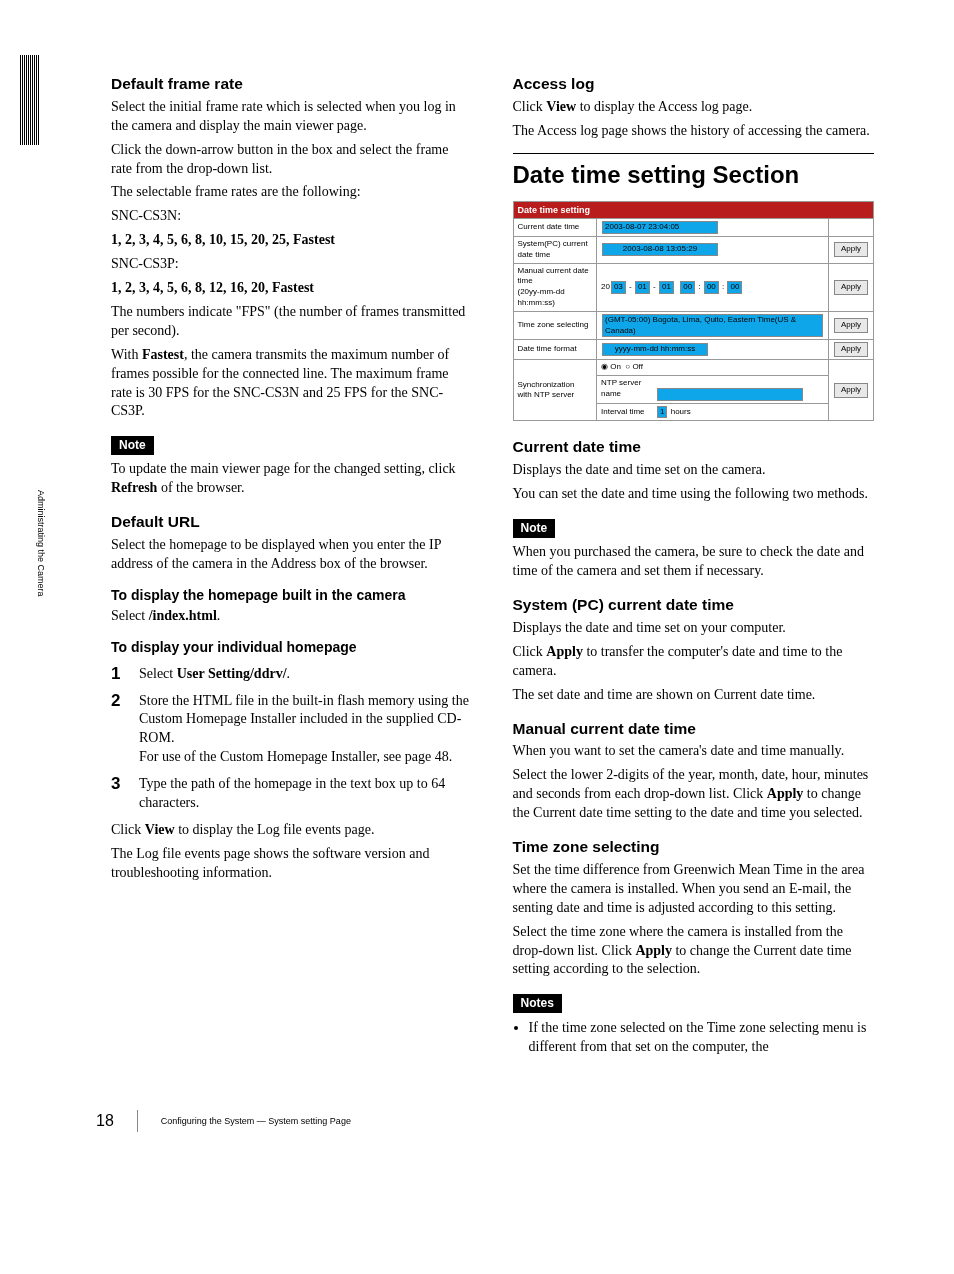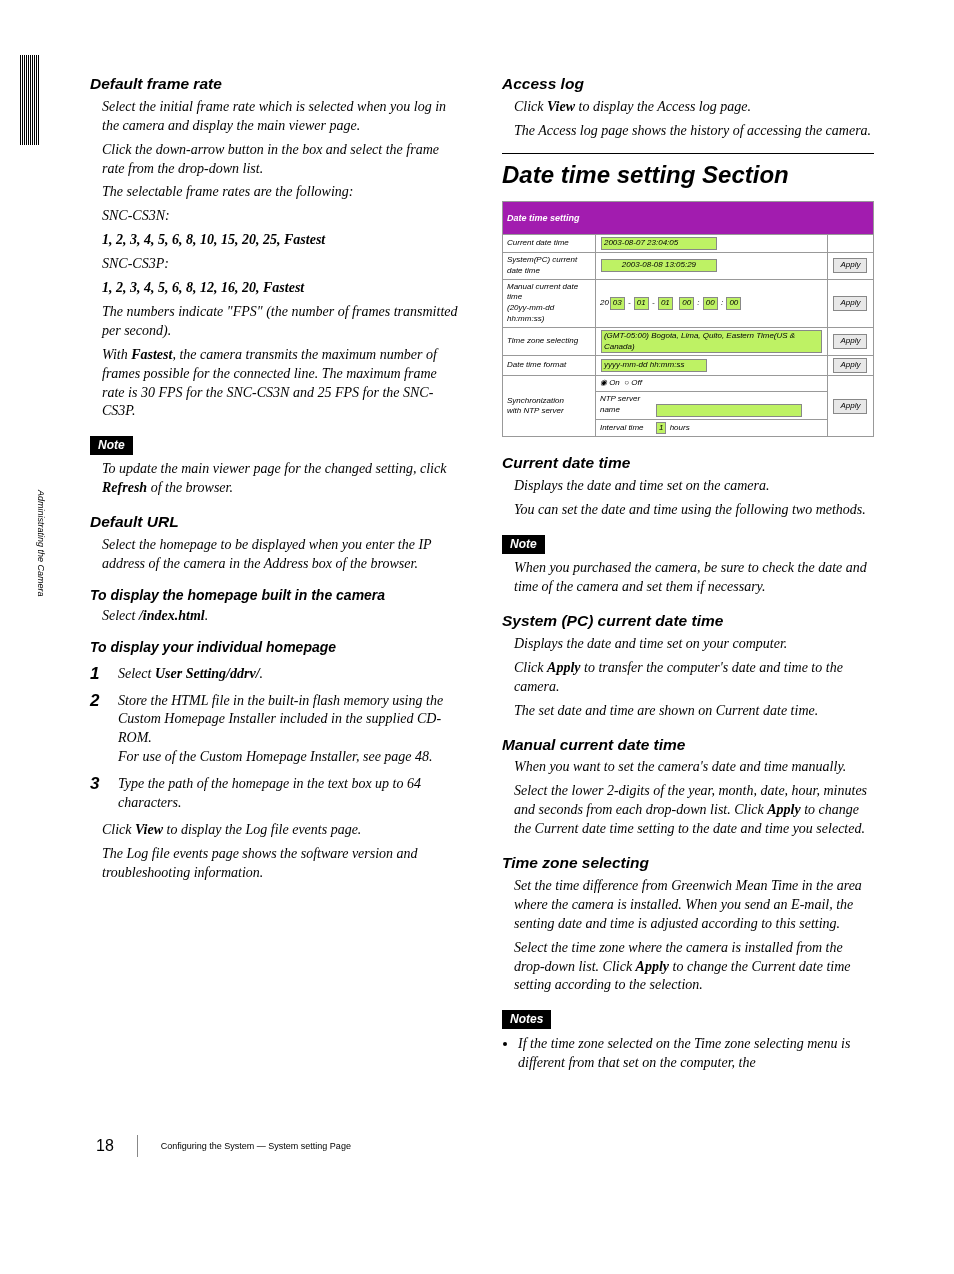--- a/index.html
+++ b/index.html
@@ -8,22 +8,21 @@
     font-family: "Times New Roman", Times, serif;
     font-size: 14px;
     line-height: 1.35;
     color: #000;
     background: #fff;
     width: 954px;
     box-sizing: border-box;
   }
   .page {
     display: flex;
-    gap: 17px;
-    font-style: italic;
+    gap: 38px;
   }
   .side-margin {
     width: 28px;
     flex-shrink: 0;
     position: relative;
   }
   .side-bars {
     position: absolute;
     top: -5px;
     left: -25px;
@@ -67,21 +66,21 @@
     font-size: 15.5px;
     font-weight: bold;
     margin: 14px 0 3px 0;
   }
   h4 {
     font-family: Arial, Helvetica, sans-serif;
     font-size: 14px;
     font-weight: bold;
     margin: 12px 0 2px 0;
   }
-  p { margin: 1px 0 5px 12px; }
+  p { margin: 1px 0 5px 0; }
   .note-tag {
     display: inline-block;
     background: #000;
     color: #fff;
     font-family: Arial, Helvetica, sans-serif;
     font-size: 12px;
     font-weight: bold;
     padding: 1px 8px 2px 8px;
     margin: 10px 0 4px 0;
   }
@@ -89,48 +88,48 @@
   .num-item { display: flex; gap: 14px; margin: 8px 0; }
   .num-item .n {
     font-family: Arial, Helvetica, sans-serif;
     font-size: 17px;
     font-weight: bold;
     line-height: 1.1;
     flex-shrink: 0;
     width: 14px;
   }
   .num-item .t { flex: 1; }
-  ul.bullets { margin: 2px 0 12px 0; padding-left: 16px; }
+  ul.bullets { margin: 2px 0 3px 0; padding-left: 16px; }
   ul.bullets li { margin: 2px 0; }
   .figure {
     width: 100%;
     border: 1px solid #666;
     font-family: Arial, Helvetica, sans-serif;
     font-size: 8px;
     margin: 10px 0 16px 0;
     border-collapse: collapse;
   }
   .figure .title-row {
-    background: #a21caf;
+    background: #b91c1c;
     color: #fff;
     font-weight: bold;
-    padding: 10px 4px;
+    padding: 2px 4px;
     font-size: 9px;
   }
   .figure td { border: 1px solid #999; padding: 2px 4px; vertical-align: middle; }
   .figure .apply {
     border: 1px solid #888;
     background: #e8e8e8;
     font-size: 8px;
     padding: 1px 6px;
     display: inline-block;
   }
   .figure .ctrl {
     border: 1px solid #888;
-    background: #bef264;
+    background: #0ea5e9;
     font-size: 8px;
     padding: 0 2px;
     display: inline-block;
     margin: 0 1px;
   }
   .figure .label-cell { width: 110px; }
   .figure .apply-cell { width: 40px; text-align: center; }
   .footer {
     margin-top: 50px;
     display: flex;
@@ -235,21 +234,21 @@
           </td>
           <td class="apply-cell"><span class="apply">Apply</span></td>
         </tr>
         <tr>
           <td class="label-cell">Time zone selecting</td>
           <td><span class="ctrl" style="width:215px;text-align:left;">(GMT-05:00) Bogota, Lima, Quito, Eastern Time(US &amp; Canada)</span></td>
           <td class="apply-cell"><span class="apply">Apply</span></td>
         </tr>
         <tr>
           <td class="label-cell">Date time format</td>
-          <td><span class="ctrl" style="width:100px;text-align:left;">yyyy-mm-dd hh:mm:ss</span></td>
+          <td><span class="ctrl" style="width:100px;text-align:center;">yyyy-mm-dd hh:mm:ss</span></td>
           <td class="apply-cell"><span class="apply">Apply</span></td>
         </tr>
         <tr>
           <td class="label-cell" rowspan="3"><span>Synchronization</span><br><span>with NTP server</span></td>
           <td>◉ <span>On</span>&nbsp; ○ <span>Off</span></td>
           <td class="apply-cell" rowspan="3"><span class="apply">Apply</span></td>
         </tr>
         <tr>
           <td><span style="display:inline-block;width:55px;">NTP server name</span><span class="ctrl" style="width:140px;">&nbsp;</span></td>
         </tr>

